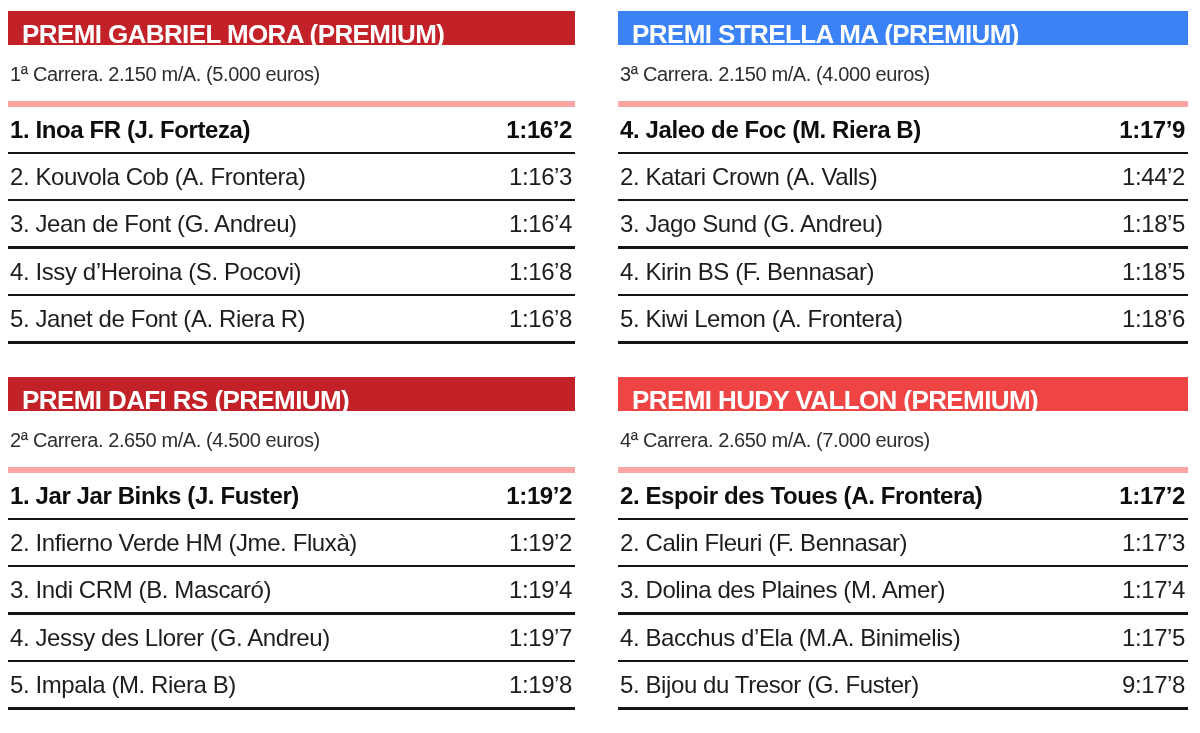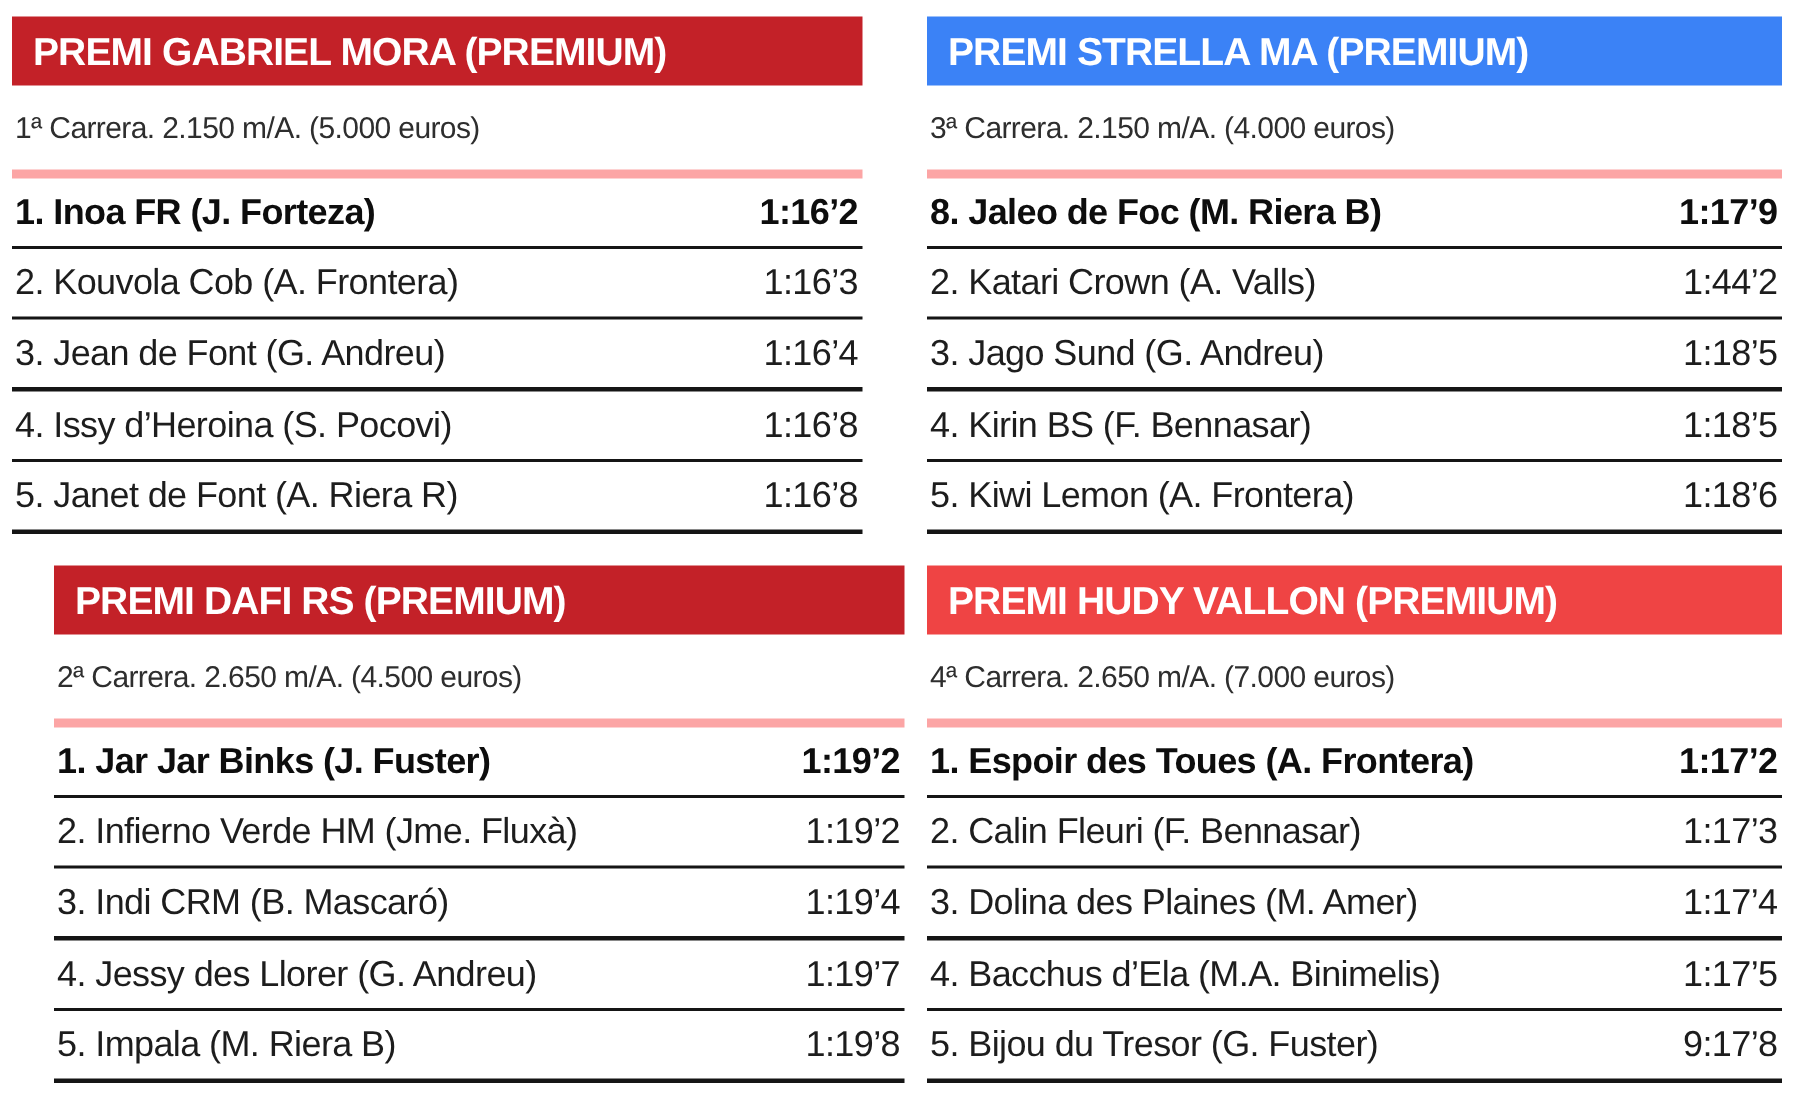--- a/index.html
+++ b/index.html
@@ -12,26 +12,26 @@
     background: #ffffff;
     font-family: "Liberation Sans", sans-serif;
     position: relative;
     overflow: hidden;
   }
   .race-block {
     position: absolute;
   }
   #block-0 { left: 8px;   top: 11px;  width: 567px; }
   #block-1 { left: 618px; top: 11px;  width: 570px; }
-  #block-2 { left: 8px;   top: 377px; width: 567px; margin-left: 28px; }
+  #block-2 { left: 8px;   top: 377px; width: 567px; }
   #block-3 { left: 618px; top: 377px; width: 570px; }
 
   .race-header {
     box-sizing: border-box;
-    height: 46px;
+    height: 34px;
     background: #c32128;
     color: #ffffff;
     font-weight: bold;
     font-size: 26px;
     line-height: 46px;
     padding-left: 14px;
     letter-spacing: -0.6px;
     font-stretch: condensed;
     white-space: nowrap;
   }
@@ -105,21 +105,21 @@
     </div>
 </div>
 
 <div class="race-block" id="block-1">
   <div class="race-header" style="background: #3b82f6;">
     <span>PREMI STRELLA MA (PREMIUM)</span>
   </div>
   <div class="race-info">3ª Carrera. 2.150 m/A. (4.000 euros)</div>
   <div class="results">
       <div class="result-row winner">
-        <span class="horse">8. Jaleo de Foc (M. Riera B)</span>
+        <span class="horse">4. Jaleo de Foc (M. Riera B)</span>
         <span class="time">1:17’9</span>
       </div>
       <div class="result-row">
         <span class="horse">2. Katari Crown (A. Valls)</span>
         <span class="time">1:44’2</span>
       </div>
       <div class="result-row">
         <span class="horse">3. Jago Sund (G. Andreu)</span>
         <span class="time">1:18’5</span>
       </div>
@@ -163,21 +163,21 @@
     </div>
 </div>
 
 <div class="race-block" id="block-3">
   <div class="race-header" style="background: #ef4444;">
     <span>PREMI HUDY VALLON (PREMIUM)</span>
   </div>
   <div class="race-info">4ª Carrera. 2.650 m/A. (7.000 euros)</div>
   <div class="results">
       <div class="result-row winner">
-        <span class="horse">1. Espoir des Toues (A. Frontera)</span>
+        <span class="horse">2. Espoir des Toues (A. Frontera)</span>
         <span class="time">1:17’2</span>
       </div>
       <div class="result-row">
         <span class="horse">2. Calin Fleuri (F. Bennasar)</span>
         <span class="time">1:17’3</span>
       </div>
       <div class="result-row">
         <span class="horse">3. Dolina des Plaines (M. Amer)</span>
         <span class="time">1:17’4</span>
       </div>

